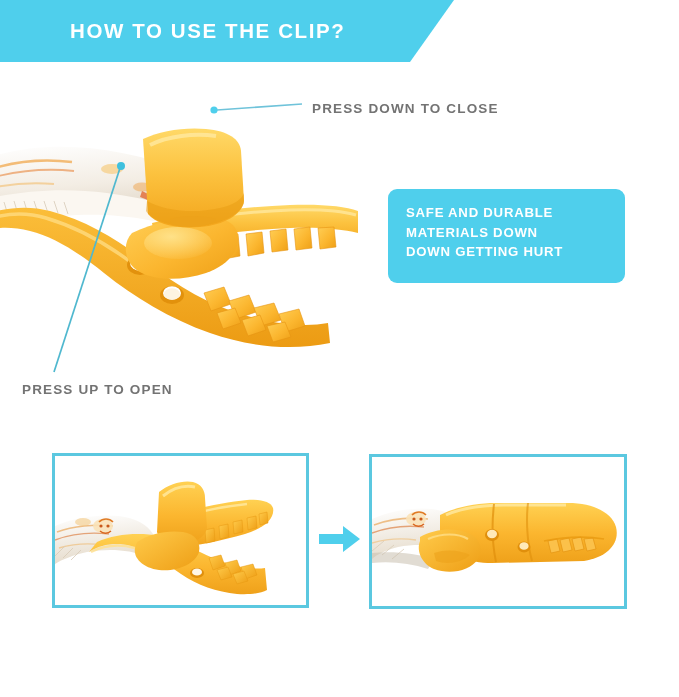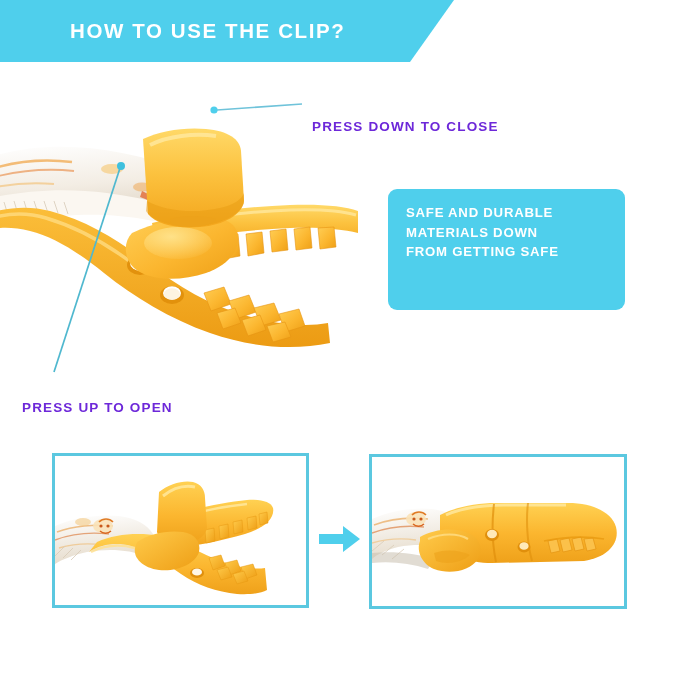--- a/index.html
+++ b/index.html
@@ -48,43 +48,42 @@
     height: 250px;
   }
   .hero-photo svg { display: block; }
 
   
   .annot-label {
     position: absolute;
     font-size: 13.5px;
     font-weight: bold;
     letter-spacing: 1.15px;
-    color: #6d28d9;
+    color: #737373;
     white-space: nowrap;
-    margin-top: 18px;
   }
   .annot-close-label { left: 312px; top: 101px; }
   .annot-open-label  { left: 22px;  top: 382px; }
 
   .leader-svg {
     position: absolute;
     left: 0;
     top: 0;
     width: 679px;
     height: 697px;
     pointer-events: none;
   }
 
   
   .info-box {
     position: absolute;
     left: 388px;
     top: 189px;
     width: 237px;
-    height: 121px;
+    height: 94px;
     background: #4FCFEC;
     border-radius: 9px;
     box-sizing: border-box;
     padding: 14px 0 0 18px;
   }
   .info-line {
     display: block;
     font-size: 13.2px;
     font-weight: bold;
     letter-spacing: 0.75px;
@@ -239,21 +238,21 @@
   <circle cx="121" cy="166" r="4" fill="#3FC0DE"></circle>
 </svg>
 
 <div class="annot-label annot-close-label">PRESS DOWN TO CLOSE</div>
 
 <div class="annot-label annot-open-label">PRESS UP TO OPEN</div>
 
 <div class="info-box">
   <span class="info-line">SAFE AND DURABLE</span>
   <span class="info-line">MATERIALS DOWN</span>
-  <span class="info-line">FROM GETTING SAFE</span>
+  <span class="info-line">DOWN GETTING HURT</span>
 </div>
 
 <div class="panel panel-open">
   <svg width="251" height="149" viewBox="0 0 251 149" xmlns="http://www.w3.org/2000/svg">
     <defs>
       <linearGradient id="p1a" x1="0" y1="0" x2="0" y2="1">
         <stop offset="0%" stop-color="#FFD152"></stop>
         <stop offset="55%" stop-color="#FBB62F"></stop>
         <stop offset="100%" stop-color="#EFA11A"></stop>
       </linearGradient>

